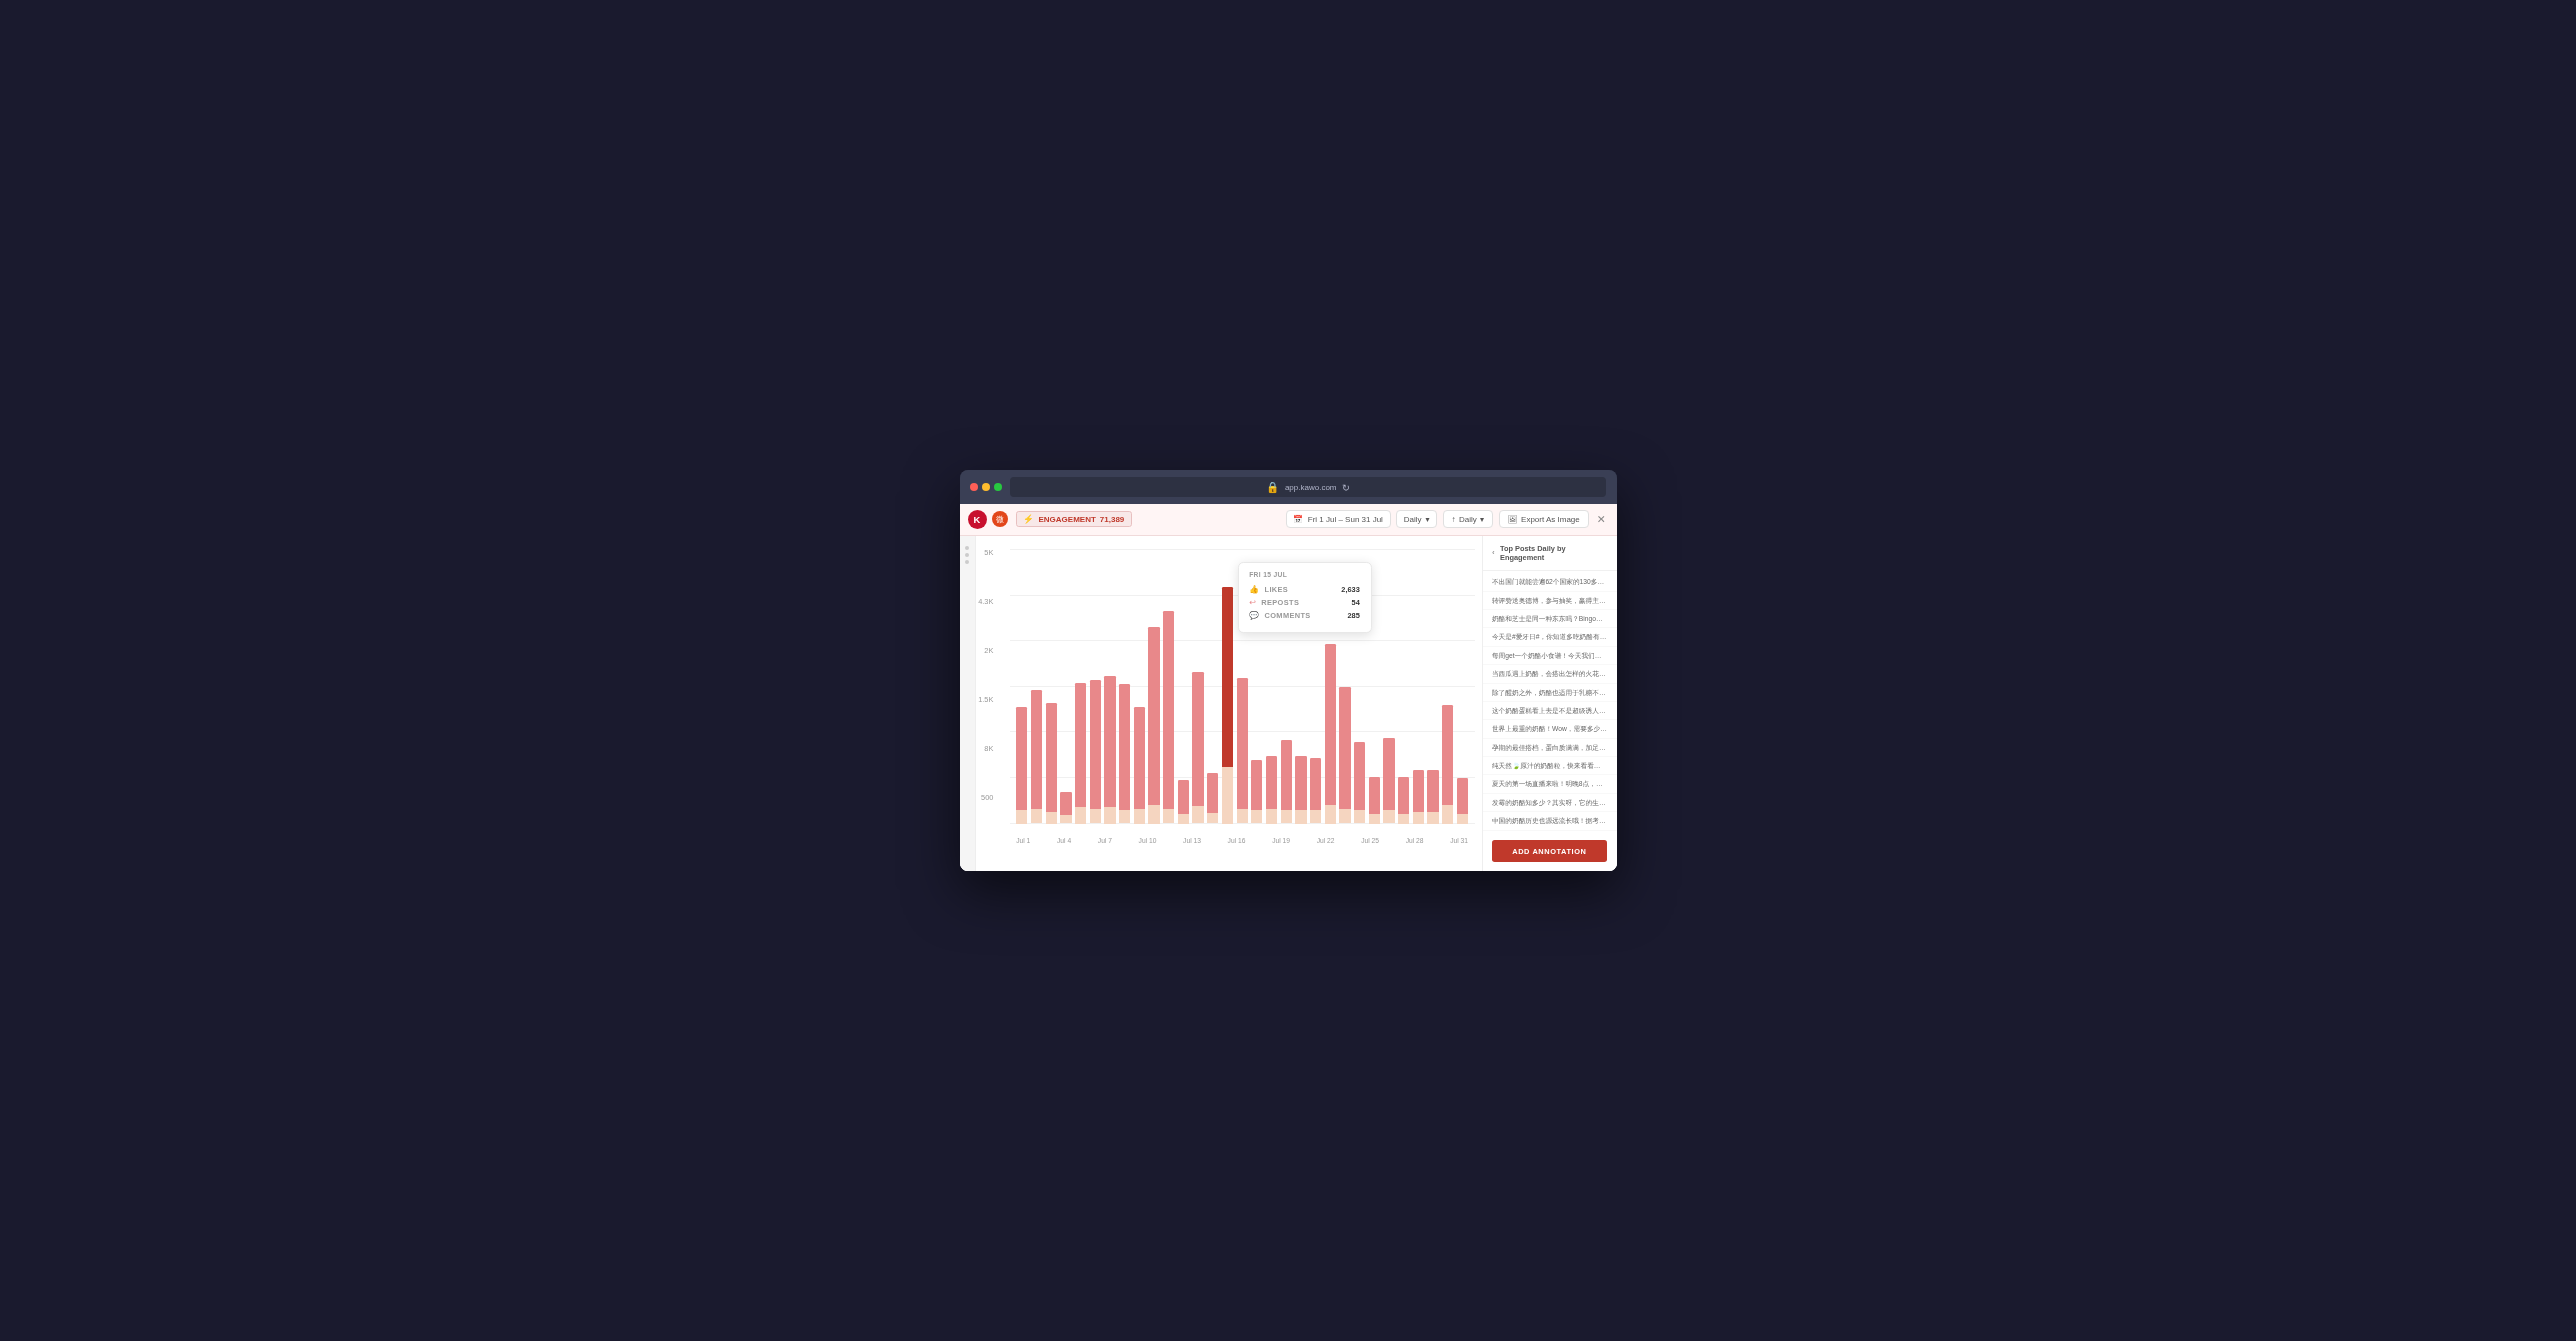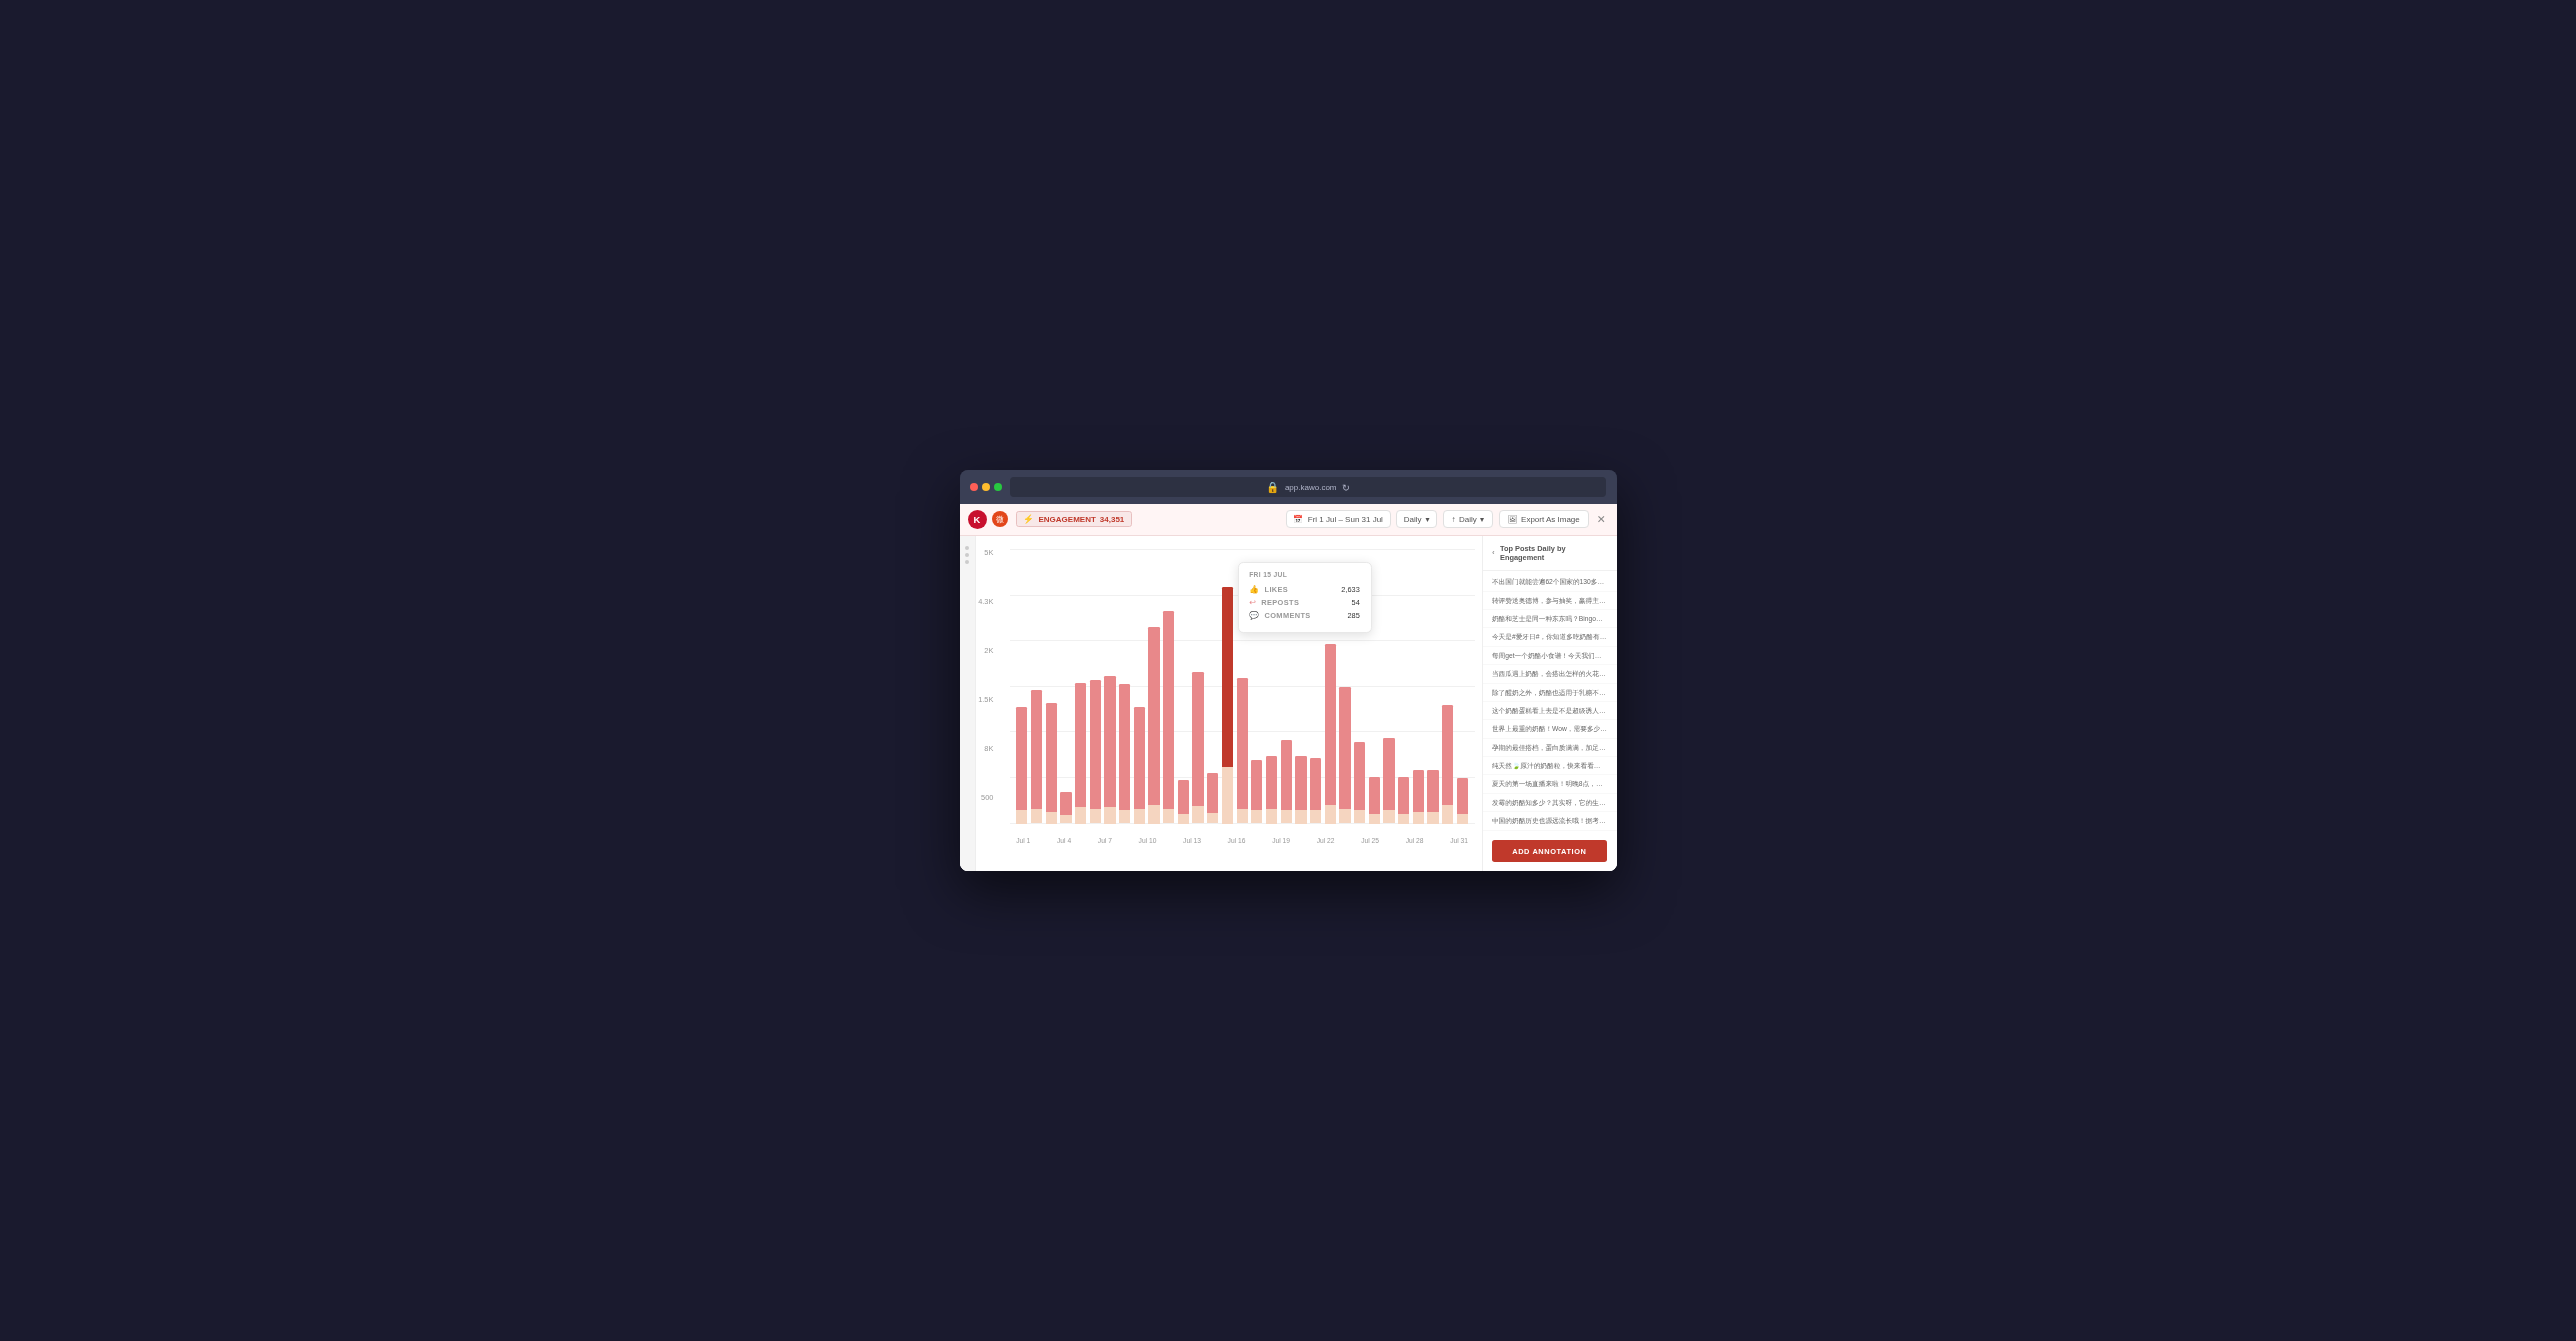--- a/index.html
+++ b/index.html
@@ -327,21 +327,21 @@
     }
 
     .tooltip-label {
       color: #999;
       font-weight: 600;
       letter-spacing: 0.05em;
       flex: 1;
     }
 
     .tooltip-value {
-      font-weight: 400;
+      font-weight: 700;
       color: #333;
     }
 
     .tooltip-icon-repost { color: #e8888a; }
     .tooltip-icon-comment { color: #e8c870; }
 
     
     .right-panel {
       width: 134px;
       background: white;
@@ -443,21 +443,21 @@
 
     <div class="top-bar">
       <div class="logo-area">
         <div class="logo-icon">K</div>
         <div class="weibo-icon">微</div>
       </div>
 
       <div class="engagement-badge">
         <span class="engagement-icon">⚡</span>
         <span>ENGAGEMENT</span>
-        <span>34,351</span>
+        <span>71,389</span>
       </div>
 
       <div class="top-bar-spacer"></div>
 
       <button class="date-range-btn">
         <span>📅</span>
         <span>Fri 1 Jul – Sun 31 Jul</span>
       </button>
 
       <button class="date-range-btn">

